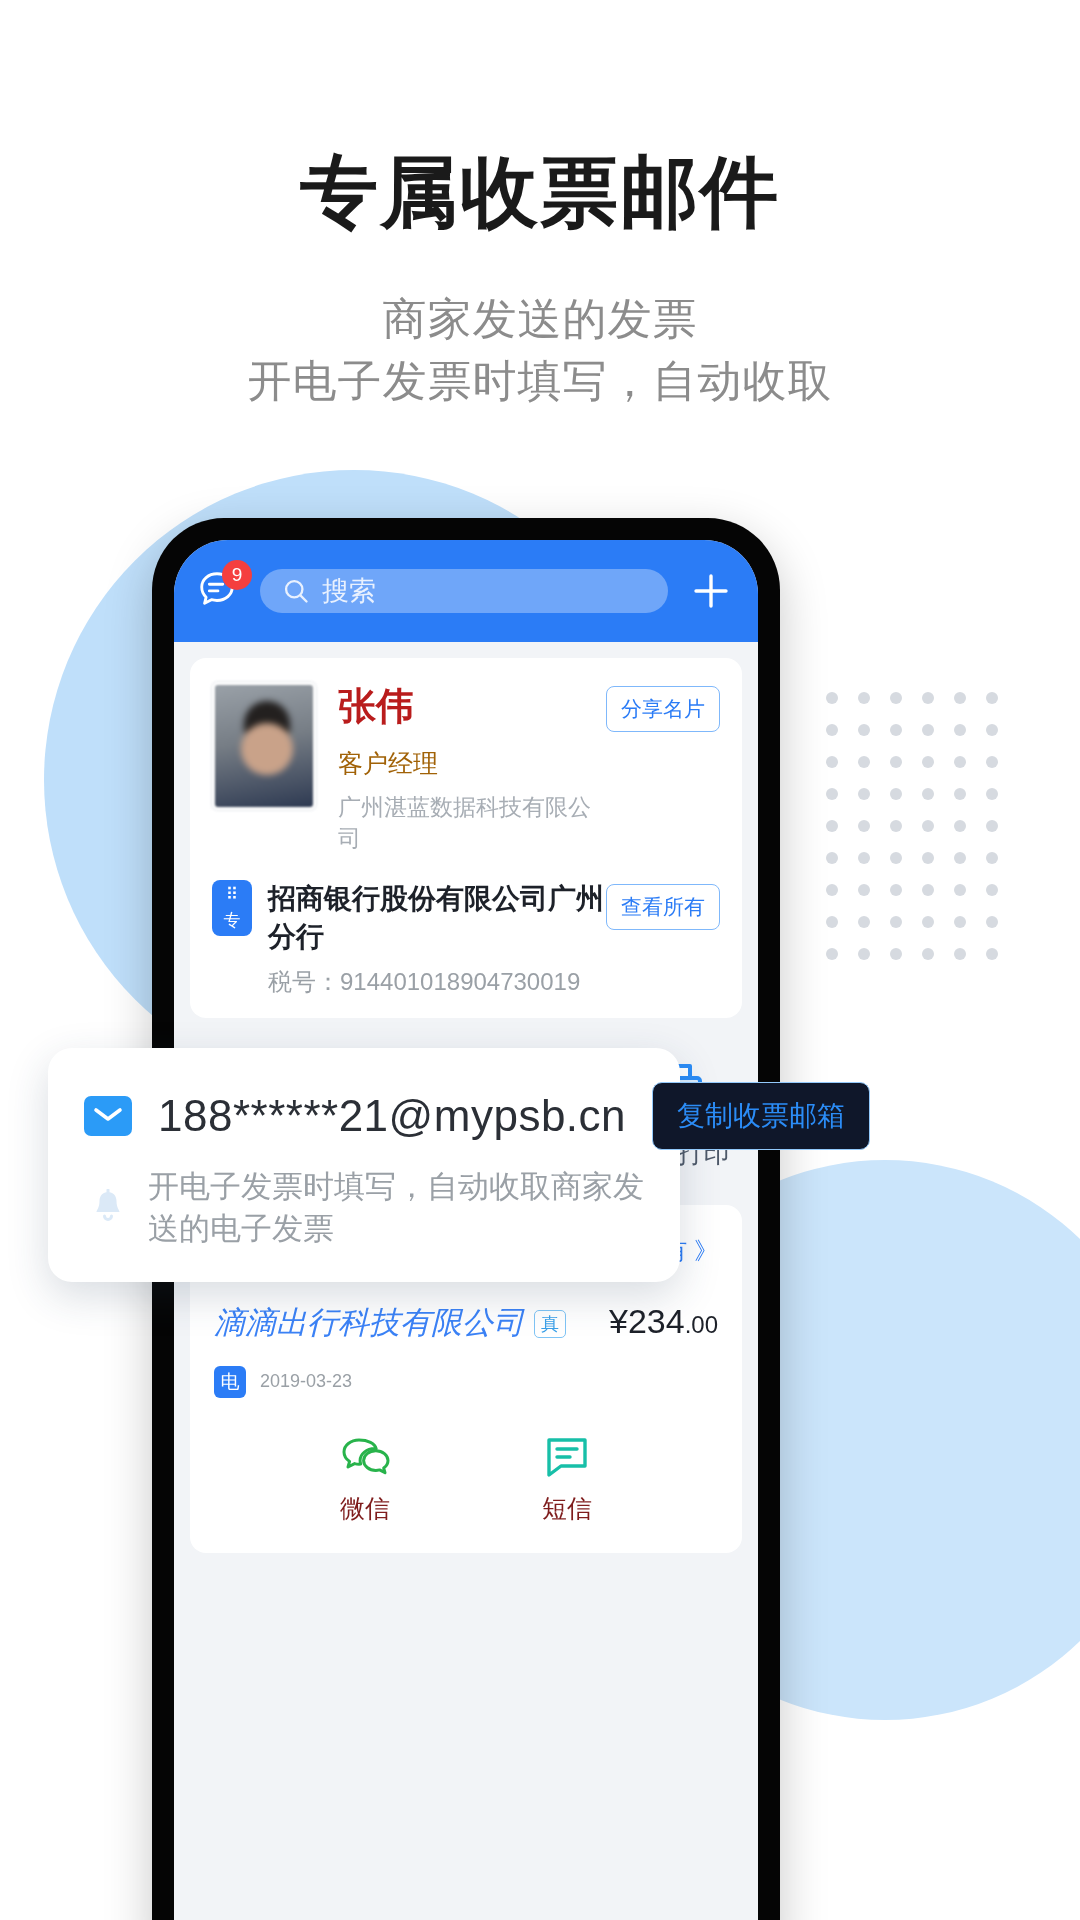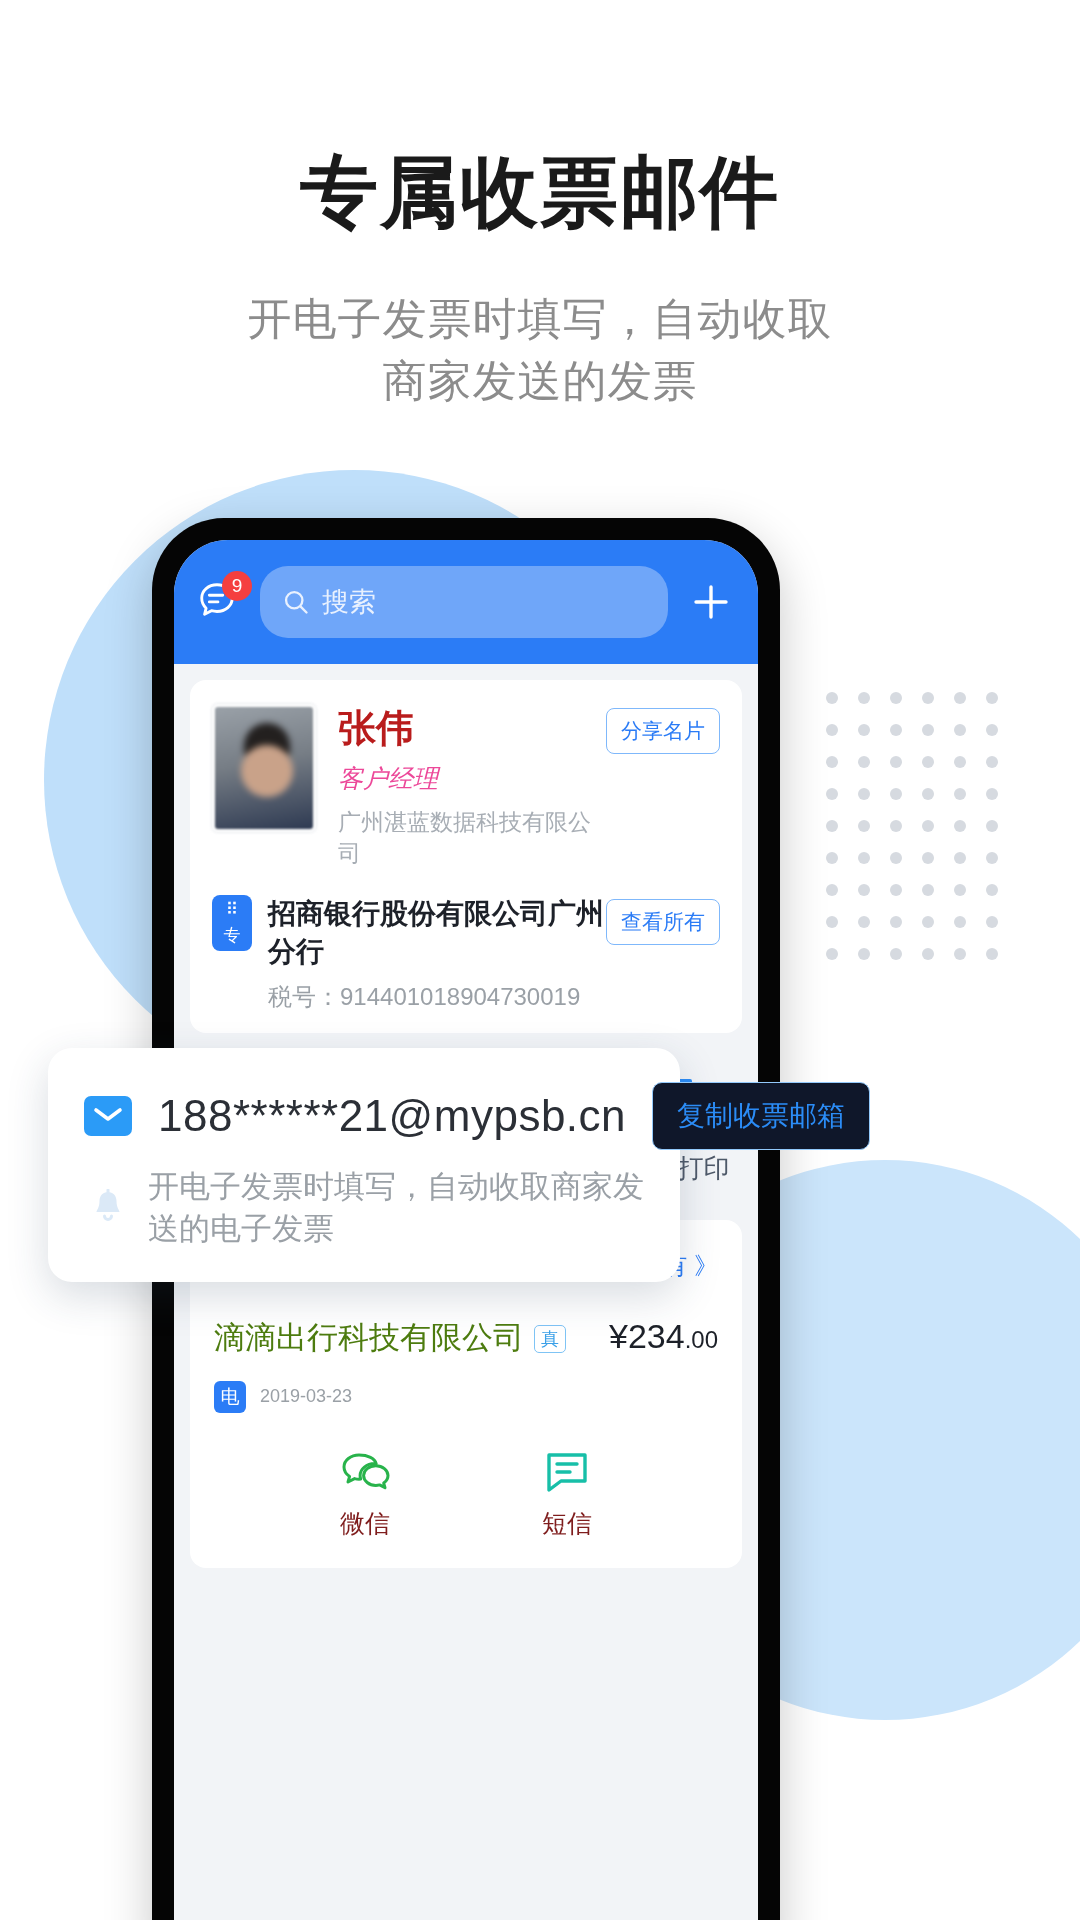--- a/index.html
+++ b/index.html
@@ -95,21 +95,21 @@
     border-radius: 15px;
     color: #fff;
     font-size: 19px;
     line-height: 30px;
     text-align: center;
     font-weight: 500;
     padding: 0 6px;
   }
   .search-box {
     flex: 1 1 auto;
-    height: 72px;
+    height: 44px;
     background: rgba(255,255,255,0.32);
     border-radius: 28px;
     display: flex;
     align-items: center;
     gap: 12px;
     padding: 0 22px;
   }
   .search-placeholder { color: #e9f1fe; font-size: 27px; }
   .plus-btn {
     flex: 0 0 auto;
@@ -143,21 +143,21 @@
     filter: blur(3px);
   }
   .avatar::after {
     content: ""; position: absolute;
     left: 26px; top: 38px; width: 52px; height: 52px;
     background: #c9a289; border-radius: 50%;
     filter: blur(3px);
   }
   .contact-info { flex: 1 1 auto; margin-left: 22px; padding-top: 4px; }
   .contact-name { font-size: 38px; font-weight: 700; color: #b91c1c; line-height: 1.1; }
-  .contact-role { font-size: 25px; color: #ec4899; margin-top: 12px; font-style: italic; }
+  .contact-role { font-size: 25px; color: #a16207; margin-top: 19px; }
   .contact-company { font-size: 23px; color: #a7adb4; margin-top: 12px; }
   .pill-btn {
     flex: 0 0 auto;
     border: 1px solid #7fb8fb;
     color: #2b7cf6;
     background: #fff;
     font-size: 21px;
     border-radius: 8px;
     padding: 8px 14px;
     white-space: nowrap;
@@ -192,21 +192,21 @@
   .inv-card {
     background: #fff;
     margin: 0 16px;
     border-radius: 16px;
     padding: 26px 24px 28px 24px;
   }
   .inv-head { display: flex; align-items: center; justify-content: space-between; }
   .inv-title { font-size: 30px; font-weight: 700; color: #1d2129; }
   .inv-more { font-size: 24px; color: #2b7cf6; }
   .inv-row { display: flex; align-items: baseline; justify-content: space-between; margin-top: 30px; }
-  .inv-company { font-size: 31px; color: #4d7c0f; }
+  .inv-company { font-size: 31px; color: #3b82f6; font-style: italic; }
   .real-tag {
     display: inline-block;
     border: 1px solid #7fc4f5;
     color: #3aa0e8;
     font-size: 18px;
     border-radius: 5px;
     padding: 1px 6px;
     margin-left: 10px;
     vertical-align: 3px;
   }
@@ -327,22 +327,22 @@
       <circle cx="72" cy="264" r="6"></circle>
       <circle cx="104" cy="264" r="6"></circle>
       <circle cx="136" cy="264" r="6"></circle>
       <circle cx="168" cy="264" r="6"></circle>
   </g>
 </svg>
 
 <div class="headline-wrap">
   <div class="headline">专属收票邮件</div>
   <div class="subhead">
+    <div>商家发送的发票</div>
     <div>开电子发票时填写，自动收取</div>
-    <div>商家发送的发票</div>
   </div>
 </div>
 
 <div class="phone">
   <div class="phone-screen">
 
     <div class="app-header">
       <div class="msg-icon-wrap">
         <svg class="msg-icon" viewBox="0 0 44 44" fill="none">
           <path d="M6 20c0-8 7-14 16-14s16 6 16 14-7 14-16 14c-2 0-4-.3-5.8-.8L9 37l1.6-6.4C7.8 28 6 24.3 6 20z" stroke="#fff" stroke-width="3" stroke-linejoin="round"></path>

